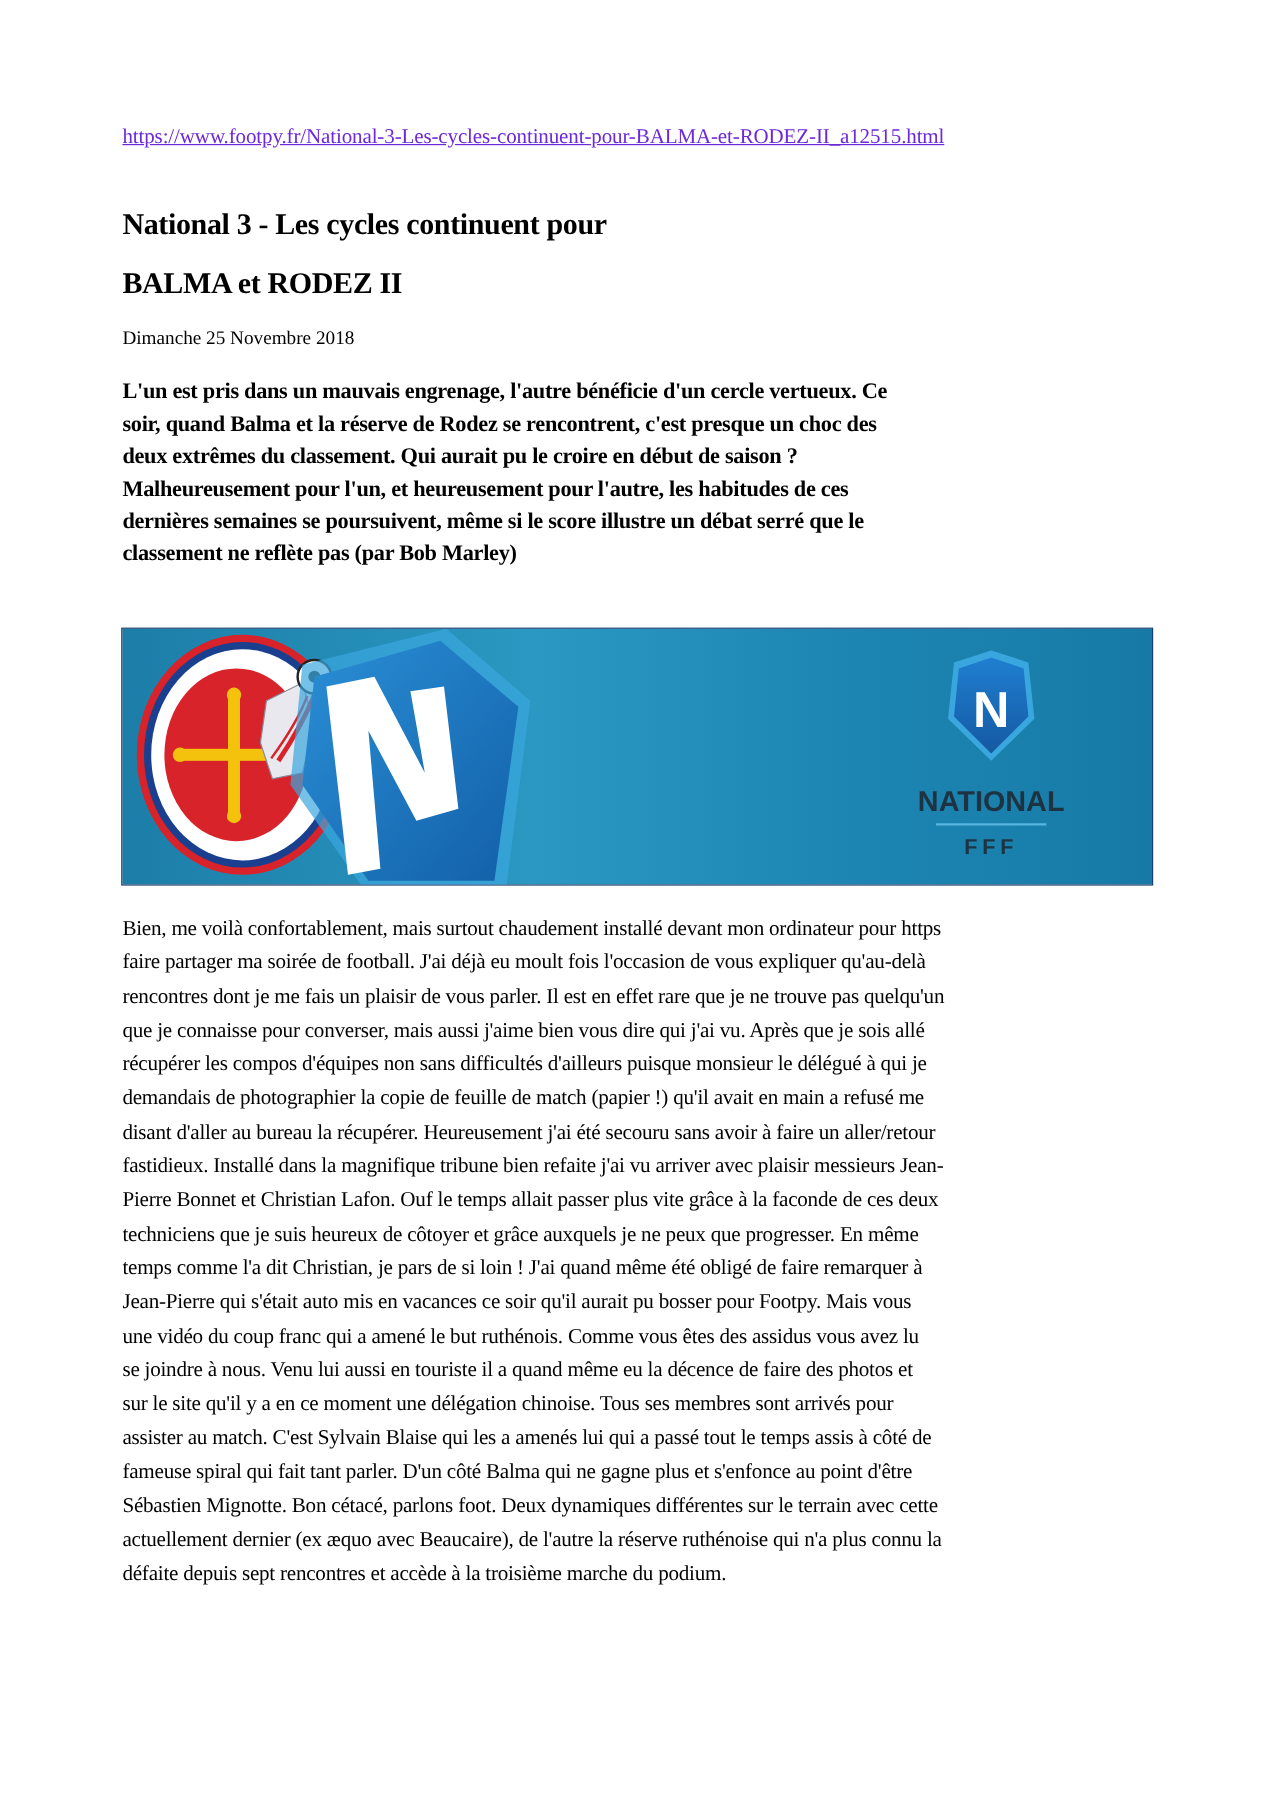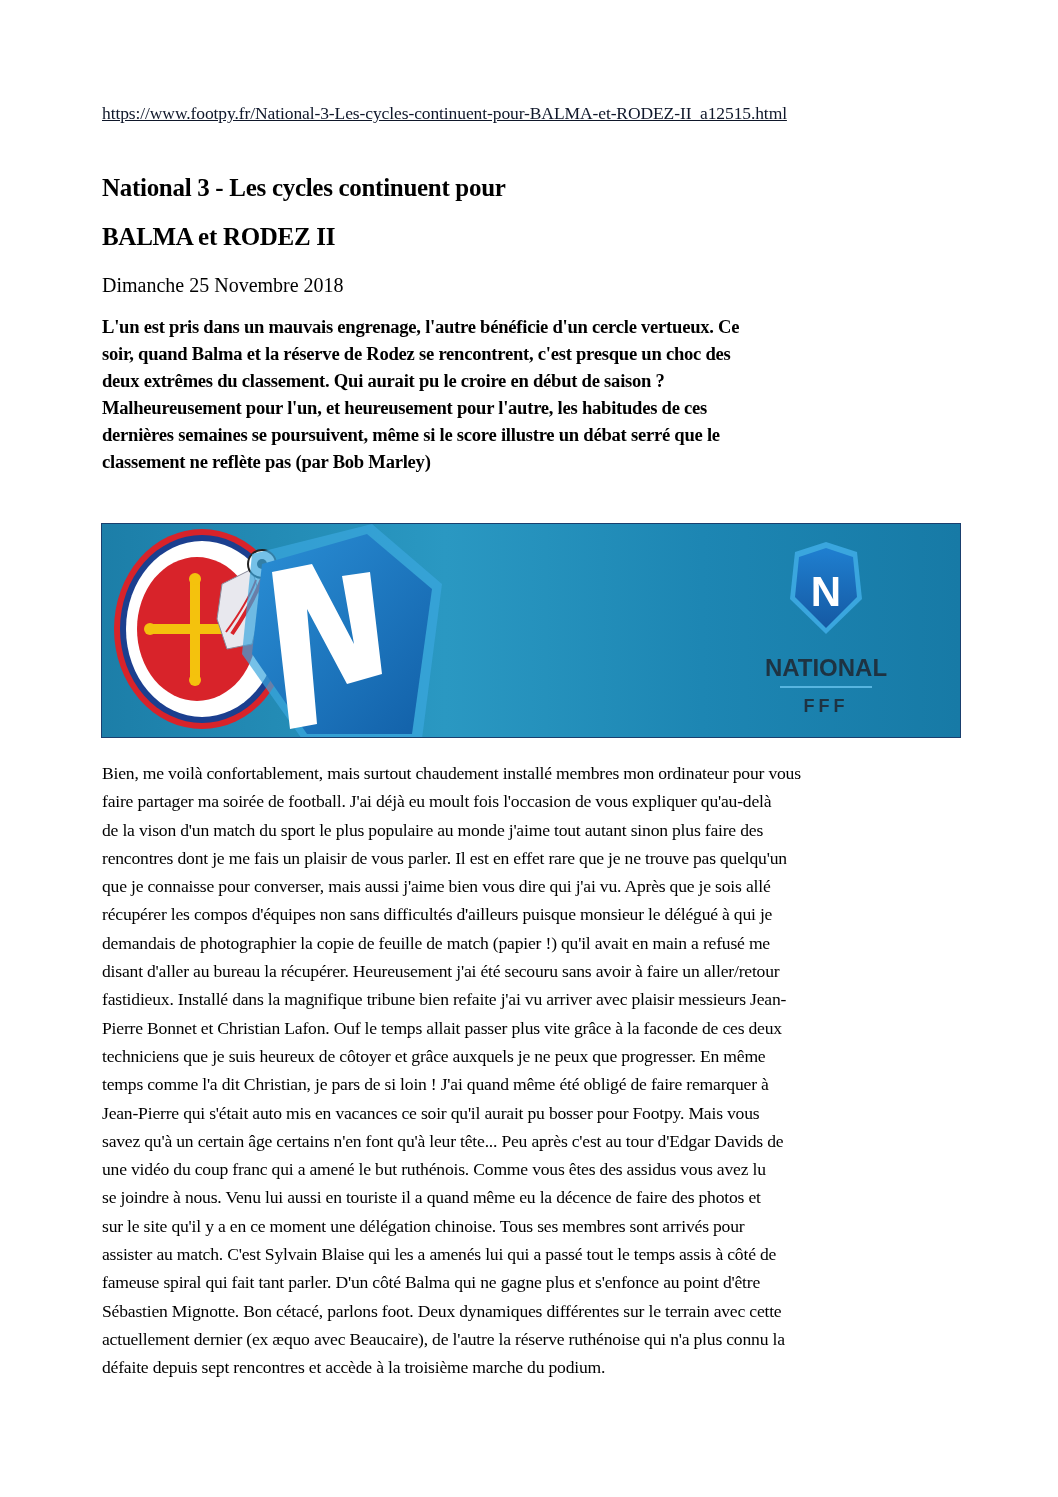--- a/index.html
+++ b/index.html
@@ -1,22 +1,22 @@
 <!DOCTYPE html>
 <html><head>
 <meta charset="utf-8">
 <style>
   html, body { margin: 0; padding: 0; background: #ffffff; }
   body { width: 1058px; height: 1497px; position: relative; overflow: hidden;
          font-family: "Liberation Serif", "DejaVu Serif", serif; color: #000; }
-  .url { position: absolute; left: 102px; top: 103px; font-size: 17.5px; color: #0f172a;
+  .url { position: absolute; left: 102px; top: 103px; font-size: 17.5px; color: #6d28d9;
          text-decoration: underline; white-space: nowrap; letter-spacing: -0.1px; }
   .title { position: absolute; left: 102px; top: 163px; width: 820px; margin: 0;
            font-size: 25px; font-weight: bold; line-height: 49px; letter-spacing: -0.3px; }
-  .date { position: absolute; left: 102px; top: 274px; font-size: 20px; }
+  .date { position: absolute; left: 102px; top: 274px; font-size: 16px; }
   .lead { position: absolute; left: 102px; top: 313px; width: 830px; margin: 0;
           font-size: 18.6px; font-weight: bold; line-height: 27px; letter-spacing: -0.25px; }
   .banner { position: absolute; left: 101px; top: 523px; width: 860px; height: 215px;
             border: 1px solid #1a3f6e; box-sizing: border-box; overflow: hidden;
             background: linear-gradient(90deg, #1c7ea8 0%, #2a98c2 40%, #1d86b3 70%, #177aa6 100%); }
   .body-text { position: absolute; left: 102px; top: 759px; width: 860px; margin: 0;
                font-size: 17.6px; line-height: 28.3px; letter-spacing: -0.2px; }
   .body-text span { display: block; white-space: nowrap; }
 </style>
 </head>
@@ -84,34 +84,32 @@
       <polygon points="697,33 724,24 751,33 755,73 724,104 693,73" fill="url(#badgeg)"></polygon>
       <text x="724" y="82" text-anchor="middle" font-family="Liberation Sans, sans-serif" font-weight="bold" font-size="42" fill="#ffffff">N</text>
       <text x="724" y="152" text-anchor="middle" font-family="Liberation Sans, sans-serif" font-weight="bold" font-size="24" fill="#1e3342">NATIONAL</text>
       <line x1="678" y1="163" x2="770" y2="163" stroke="#57b5e0" stroke-width="2"></line>
       <text x="724" y="188" text-anchor="middle" font-family="Liberation Sans, sans-serif" font-weight="bold" font-size="18" letter-spacing="4" fill="#1e3342">FFF</text>
     </g>
   </svg>
 </div>
 
 <p class="body-text">
-  <span>Bien, me voilà confortablement, mais surtout chaudement installé membres mon ordinateur pour vous</span>
+  <span>Bien, me voilà confortablement, mais surtout chaudement installé devant mon ordinateur pour https</span>
   <span>faire partager ma soirée de football.  J'ai déjà eu moult fois l'occasion de vous expliquer qu'au-delà</span>
-  <span>de la vison d'un match du sport le plus populaire au monde j'aime tout autant sinon plus faire des</span>
   <span>rencontres dont je me fais un plaisir de vous parler. Il est en effet rare que je ne trouve pas quelqu'un</span>
   <span>que je connaisse pour converser, mais aussi j'aime bien vous dire qui j'ai vu. Après que je sois allé</span>
   <span>récupérer les compos d'équipes non sans difficultés d'ailleurs puisque monsieur le délégué à qui je</span>
   <span>demandais de photographier la copie de feuille de  match (papier !) qu'il avait en main a refusé me</span>
   <span>disant d'aller au bureau la récupérer. Heureusement j'ai été secouru sans avoir à faire un aller/retour</span>
   <span>fastidieux. Installé dans la magnifique tribune bien refaite j'ai vu arriver avec plaisir messieurs Jean-</span>
   <span>Pierre Bonnet et Christian Lafon.  Ouf le temps allait passer plus vite grâce à la faconde de ces deux</span>
   <span>techniciens que je suis heureux de côtoyer et grâce auxquels je ne peux que progresser. En même</span>
   <span>temps comme l'a dit Christian, je pars de si loin ! J'ai quand même été obligé de faire remarquer à</span>
   <span>Jean-Pierre qui s'était auto mis en vacances ce soir qu'il aurait pu bosser pour Footpy. Mais vous</span>
-  <span>savez qu'à un certain âge certains n'en font qu'à leur tête... Peu après c'est au tour d'Edgar Davids de</span>
   <span>une vidéo du coup franc qui a amené le but ruthénois. Comme vous êtes des assidus vous avez lu</span>
   <span>se joindre à nous. Venu lui aussi en touriste il a quand même eu la décence de faire des photos et</span>
   <span>sur le site qu'il y a en ce moment une délégation chinoise. Tous ses membres sont arrivés pour</span>
   <span>assister au match. C'est Sylvain Blaise qui les a amenés lui qui a passé tout le temps assis à côté de</span>
   <span>fameuse spiral qui fait tant parler. D'un côté Balma qui ne gagne plus et s'enfonce au point d'être</span>
   <span>Sébastien Mignotte. Bon cétacé, parlons foot. Deux dynamiques différentes sur le terrain avec cette</span>
   <span>actuellement dernier (ex æquo avec Beaucaire), de l'autre la réserve ruthénoise qui n'a plus connu la</span>
   <span>défaite depuis sept rencontres et accède à la troisième marche du podium.</span>
 </p>
 

